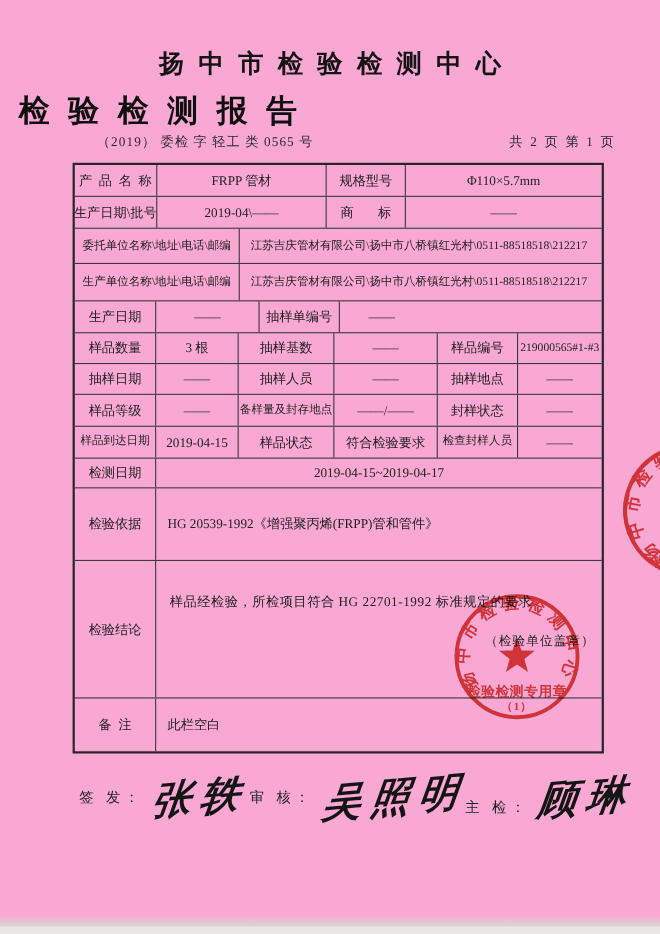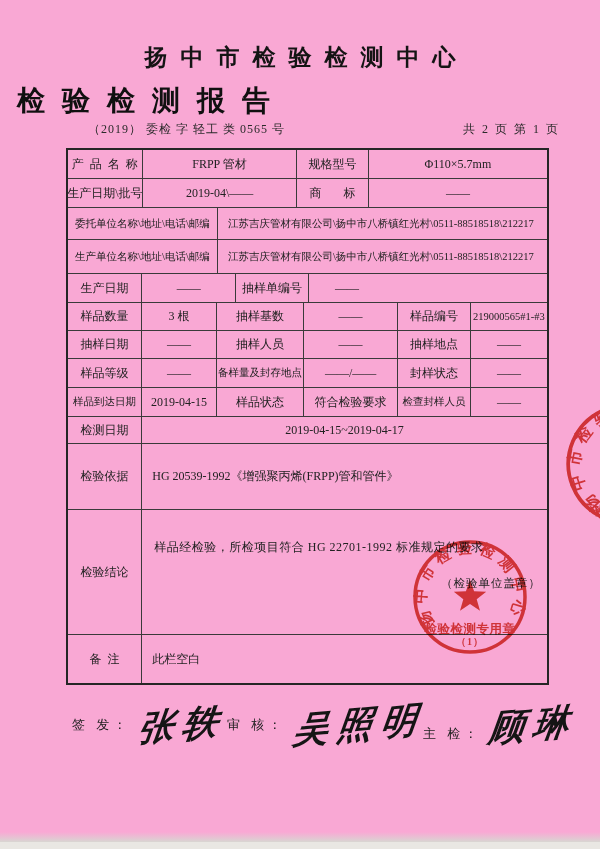--- a/index.html
+++ b/index.html
@@ -20,21 +20,21 @@
     font-size:28px;font-weight:700;letter-spacing:17px;text-indent:17px;color:#101010;
   }
   .doc-line{position:absolute;top:121px;left:88px;font-size:12px;letter-spacing:1px;color:#2a2a2a;}
   .page-info{position:absolute;top:121px;right:40px;font-size:12px;letter-spacing:2px;color:#2a2a2a;margin-left:35px;}
   
   .report-table{
     position:absolute;left:66px;top:148px;width:479px;
     border:2px solid #262626;background:transparent;box-sizing:content-box;
   }
   .trow{display:flex;border-bottom:1px solid #3a3a3a;box-sizing:border-box;}
-  .trow:last-child{border-bottom:none;}
+  .trow:last-child{border-bottom:none;justify-content:flex-end;}
   .cell{
     display:flex;align-items:center;justify-content:center;
     border-right:1px solid #3a3a3a;box-sizing:border-box;
     font-size:12px;line-height:1.25;padding:1px 3px;color:#222;
     overflow:hidden;white-space:nowrap;
   }
   .cell:last-child{border-right:none;}
   .cell.left{justify-content:flex-start;padding-left:10px;}
   .cell.xs{font-size:10.5px;}
   .cell.sp{letter-spacing:6px;text-indent:6px;}

